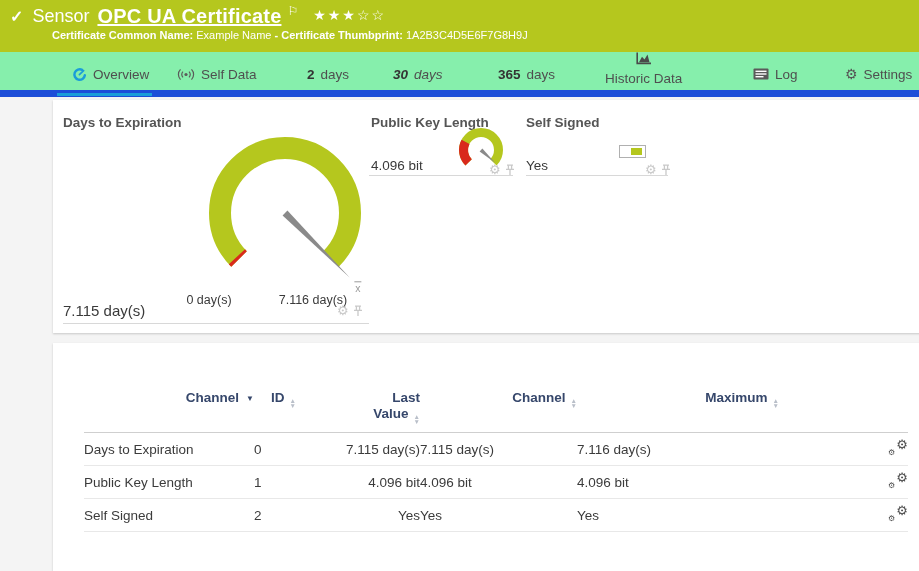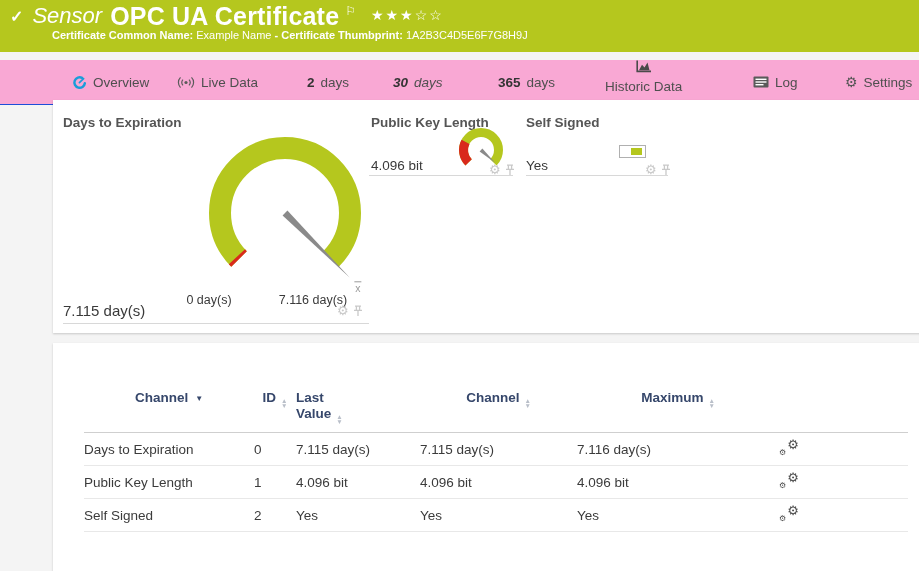--- a/index.html
+++ b/index.html
@@ -8,28 +8,28 @@
   *{box-sizing:border-box;}
   html,body{margin:0;padding:0;}
   body{
     width:919px;height:571px;position:relative;overflow:hidden;
     background:#f4f4f4;font-family:"Liberation Sans",sans-serif;
   }
   
   .hdr{position:absolute;left:0;top:0;width:919px;height:52px;background:var(--green);color:#fff;}
   .hdr-line1{position:absolute;left:10px;top:3px;height:26px;display:flex;align-items:center;}
   .hdr-check{font-size:16px;font-weight:bold;margin-right:9px;}
-  .hdr-sensor{font-style:italic;font-size:22px;margin-right:8px;}
-  .hdr-title{font-size:25px;font-weight:bold;letter-spacing:.2px;}
+  .hdr-sensor{font-size:18px;margin-right:8px;}
+  .hdr-title{font-size:20px;font-weight:bold;letter-spacing:.2px;text-decoration:underline;}
   .hdr-flag{font-size:12px;margin-left:6px;align-self:flex-start;margin-top:1px;}
   .hdr-stars{font-size:14px;letter-spacing:2px;margin-left:15px;margin-top:-2px;}
   .hdr-line2{position:absolute;left:52px;top:29px;font-size:11px;white-space:nowrap;}
   .hdr-line2 b{font-weight:bold;}
   
-  .tabbar{position:absolute;left:0;top:60px;width:919px;height:45px;background:#f9a8d4;border-bottom:1px solid #1d4ed8;}
+  .tabbar{position:absolute;left:0;top:52px;width:919px;height:45px;background:#86efac;border-bottom:7px solid #1d4ed8;}
   .tab{position:absolute;top:0;height:44px;display:flex;align-items:center;gap:6px;font-size:13.5px;color:#4f4f4f;cursor:pointer;white-space:nowrap;}
   .tab-num{font-weight:bold;color:#333;}
   .tab.active::after{content:'';position:absolute;left:-15px;right:-3px;bottom:0;height:3px;background:var(--blue);}
   .tab-ic{display:inline-flex;align-items:center;}
   .gear-glyph{font-size:14px;color:#555;line-height:1;}
   
   .panel{position:absolute;background:#fff;box-shadow:0 1px 2px rgba(0,0,0,.18);margin-left:21px;}
   .panel-gauges{left:32px;top:100px;width:886px;height:233px;}
   .panel-table{left:32px;top:343px;width:886px;height:228px;}
   .gblock-title{position:absolute;font-size:13.5px;font-weight:600;color:#555;}
@@ -38,23 +38,23 @@
   .gauge-axis-label{position:absolute;width:90px;text-align:center;font-size:12.5px;color:#3a3a3a;}
   .divider{position:absolute;height:1px;background:#d8d8d8;}
   .picons{position:absolute;display:flex;align-items:center;gap:4px;}
   .pg{font-size:13px;color:#c9c9c9;line-height:1;cursor:pointer;}
   .pp{cursor:pointer;}
   svg.gauge{position:absolute;overflow:visible;}
   .ss-toggle{position:absolute;left:566px;top:45px;width:27px;height:13px;background:#fff;border:1px solid #b0b0b0;}
   .ss-fill{position:absolute;right:3px;top:2px;width:11px;height:7px;background:var(--green);}
   
   table{border-collapse:collapse;table-layout:fixed;width:824px;margin:32px 0 0 31px;font-size:13.5px;}
-  th{vertical-align:top;padding:15px 0 8px;font-size:13.5px;font-weight:bold;color:#36476b;text-align:center;border-bottom:1px solid #cfcfcf;}
+  th{vertical-align:top;padding:15px 0 8px;font-size:13.5px;font-weight:bold;color:#36476b;text-align:right;border-bottom:1px solid #cfcfcf;}
   th.r,td.r{}
-  th.c,td.c{text-align:left;}
+  th.c,td.c{text-align:right;}
   td{height:33px;border-bottom:1px solid #e8e8e8;color:#3b3b3b;padding:0;}
   td.pr{padding-right:13px;}
   .sort{display:inline-flex;flex-direction:column;margin-left:5px;vertical-align:-1px;}
   .sort span{font-size:6.5px;line-height:4.5px;color:#b9bfc9;}
   .caret{font-size:8px;color:#36476b;margin-left:7px;vertical-align:1px;}
   .hdr2{margin-top:1px;}
   .gears{position:relative;display:inline-block;width:20px;height:17px;cursor:pointer;}
   .gears .gb{position:absolute;right:0;top:-1px;font-size:13px;color:#4f4f4f;line-height:1;}
   .gears .gs{position:absolute;left:0;bottom:-1px;font-size:8px;color:#4f4f4f;line-height:1;}
 </style>
@@ -91,21 +91,21 @@
     <div class="tab" style="left: 177px;">
       <span class="tab-ic">
         <svg width="18" height="13" viewBox="0 0 18 13">
           <circle cx="9" cy="6.5" r="1.6" fill="#5a5a5a"></circle>
           <path d="M6 3.6a4 4 0 0 0 0 5.8" fill="none" stroke="#5a5a5a" stroke-width="1.2"></path>
           <path d="M3.5 1.4a7.3 7.3 0 0 0 0 10.2" fill="none" stroke="#5a5a5a" stroke-width="1.2"></path>
           <path d="M12 3.6a4 4 0 0 1 0 5.8" fill="none" stroke="#5a5a5a" stroke-width="1.2"></path>
           <path d="M14.5 1.4a7.3 7.3 0 0 1 0 10.2" fill="none" stroke="#5a5a5a" stroke-width="1.2"></path>
         </svg>
       </span>
-      <span class="tab-label">Live Data</span>
+      <span class="tab-label">Self Data</span>
     </div>
     <div class="tab" style="left: 307px;">
       <span class="tab-num">2</span>
       <span class="tab-label">days</span>
     </div>
     <div class="tab" style="left: 393px; font-style: italic;">
       <span class="tab-num">30</span>
       <span class="tab-label">days</span>
     </div>
     <div class="tab" style="left: 498px;">

